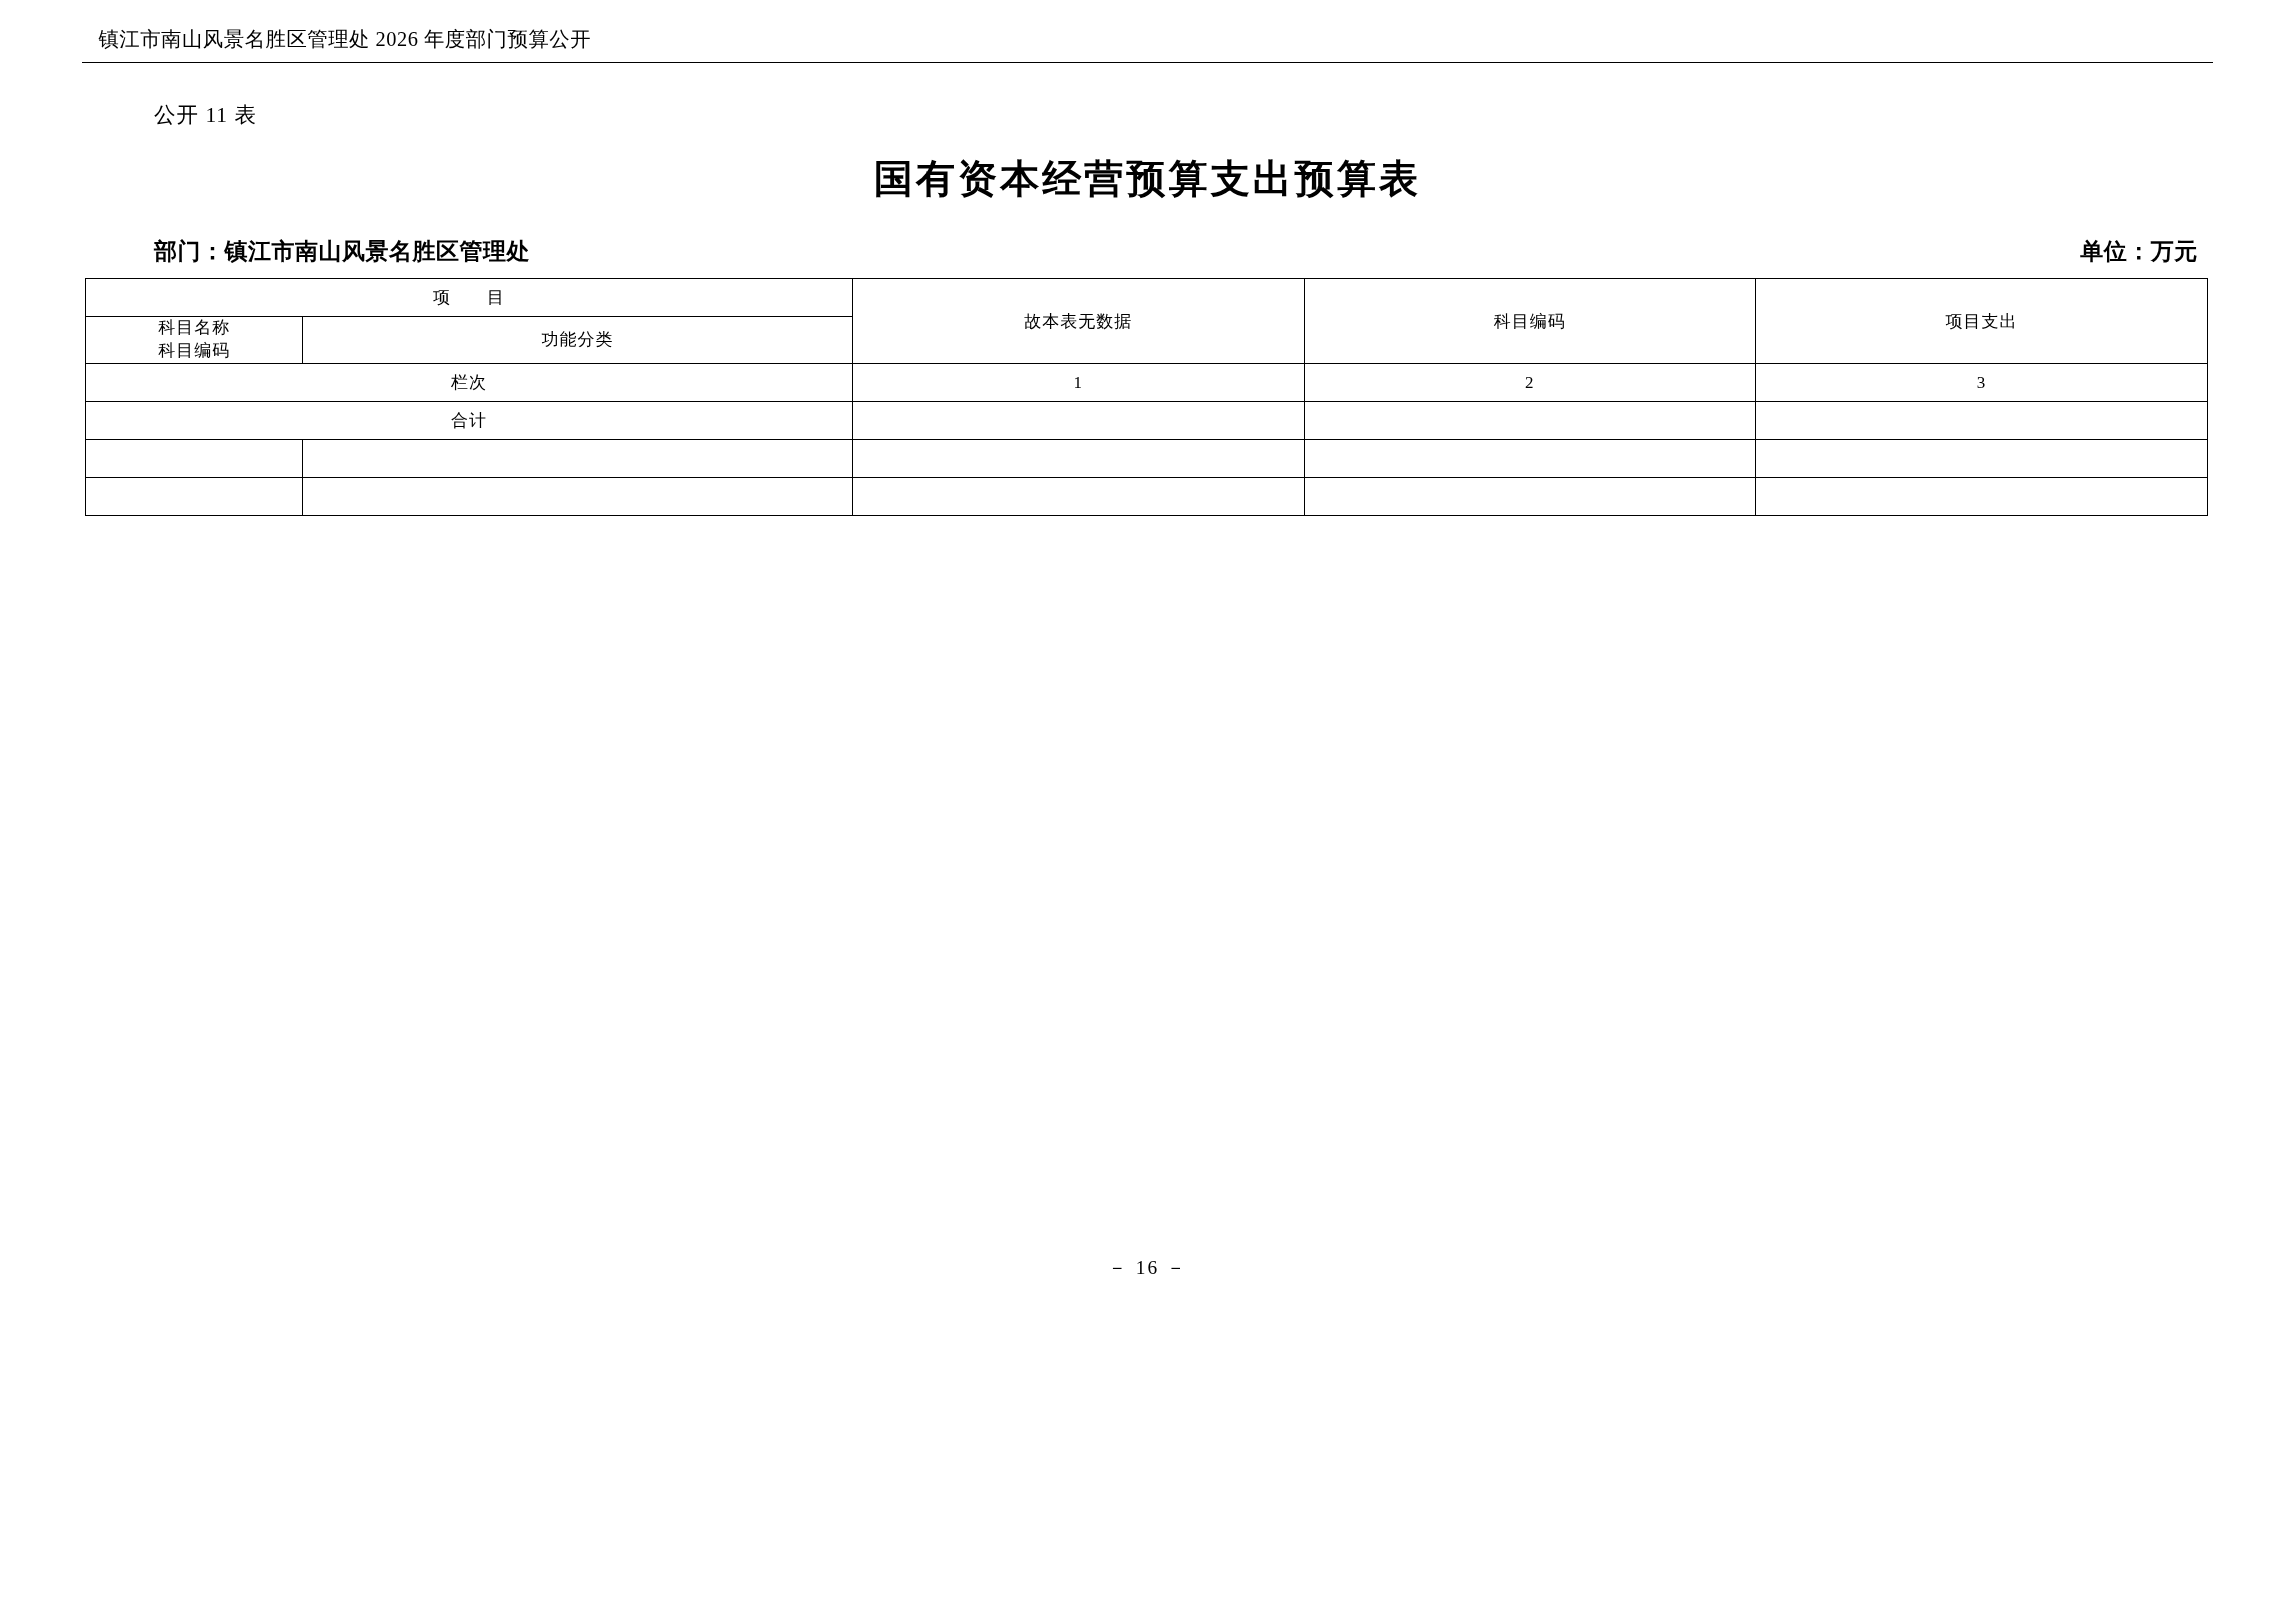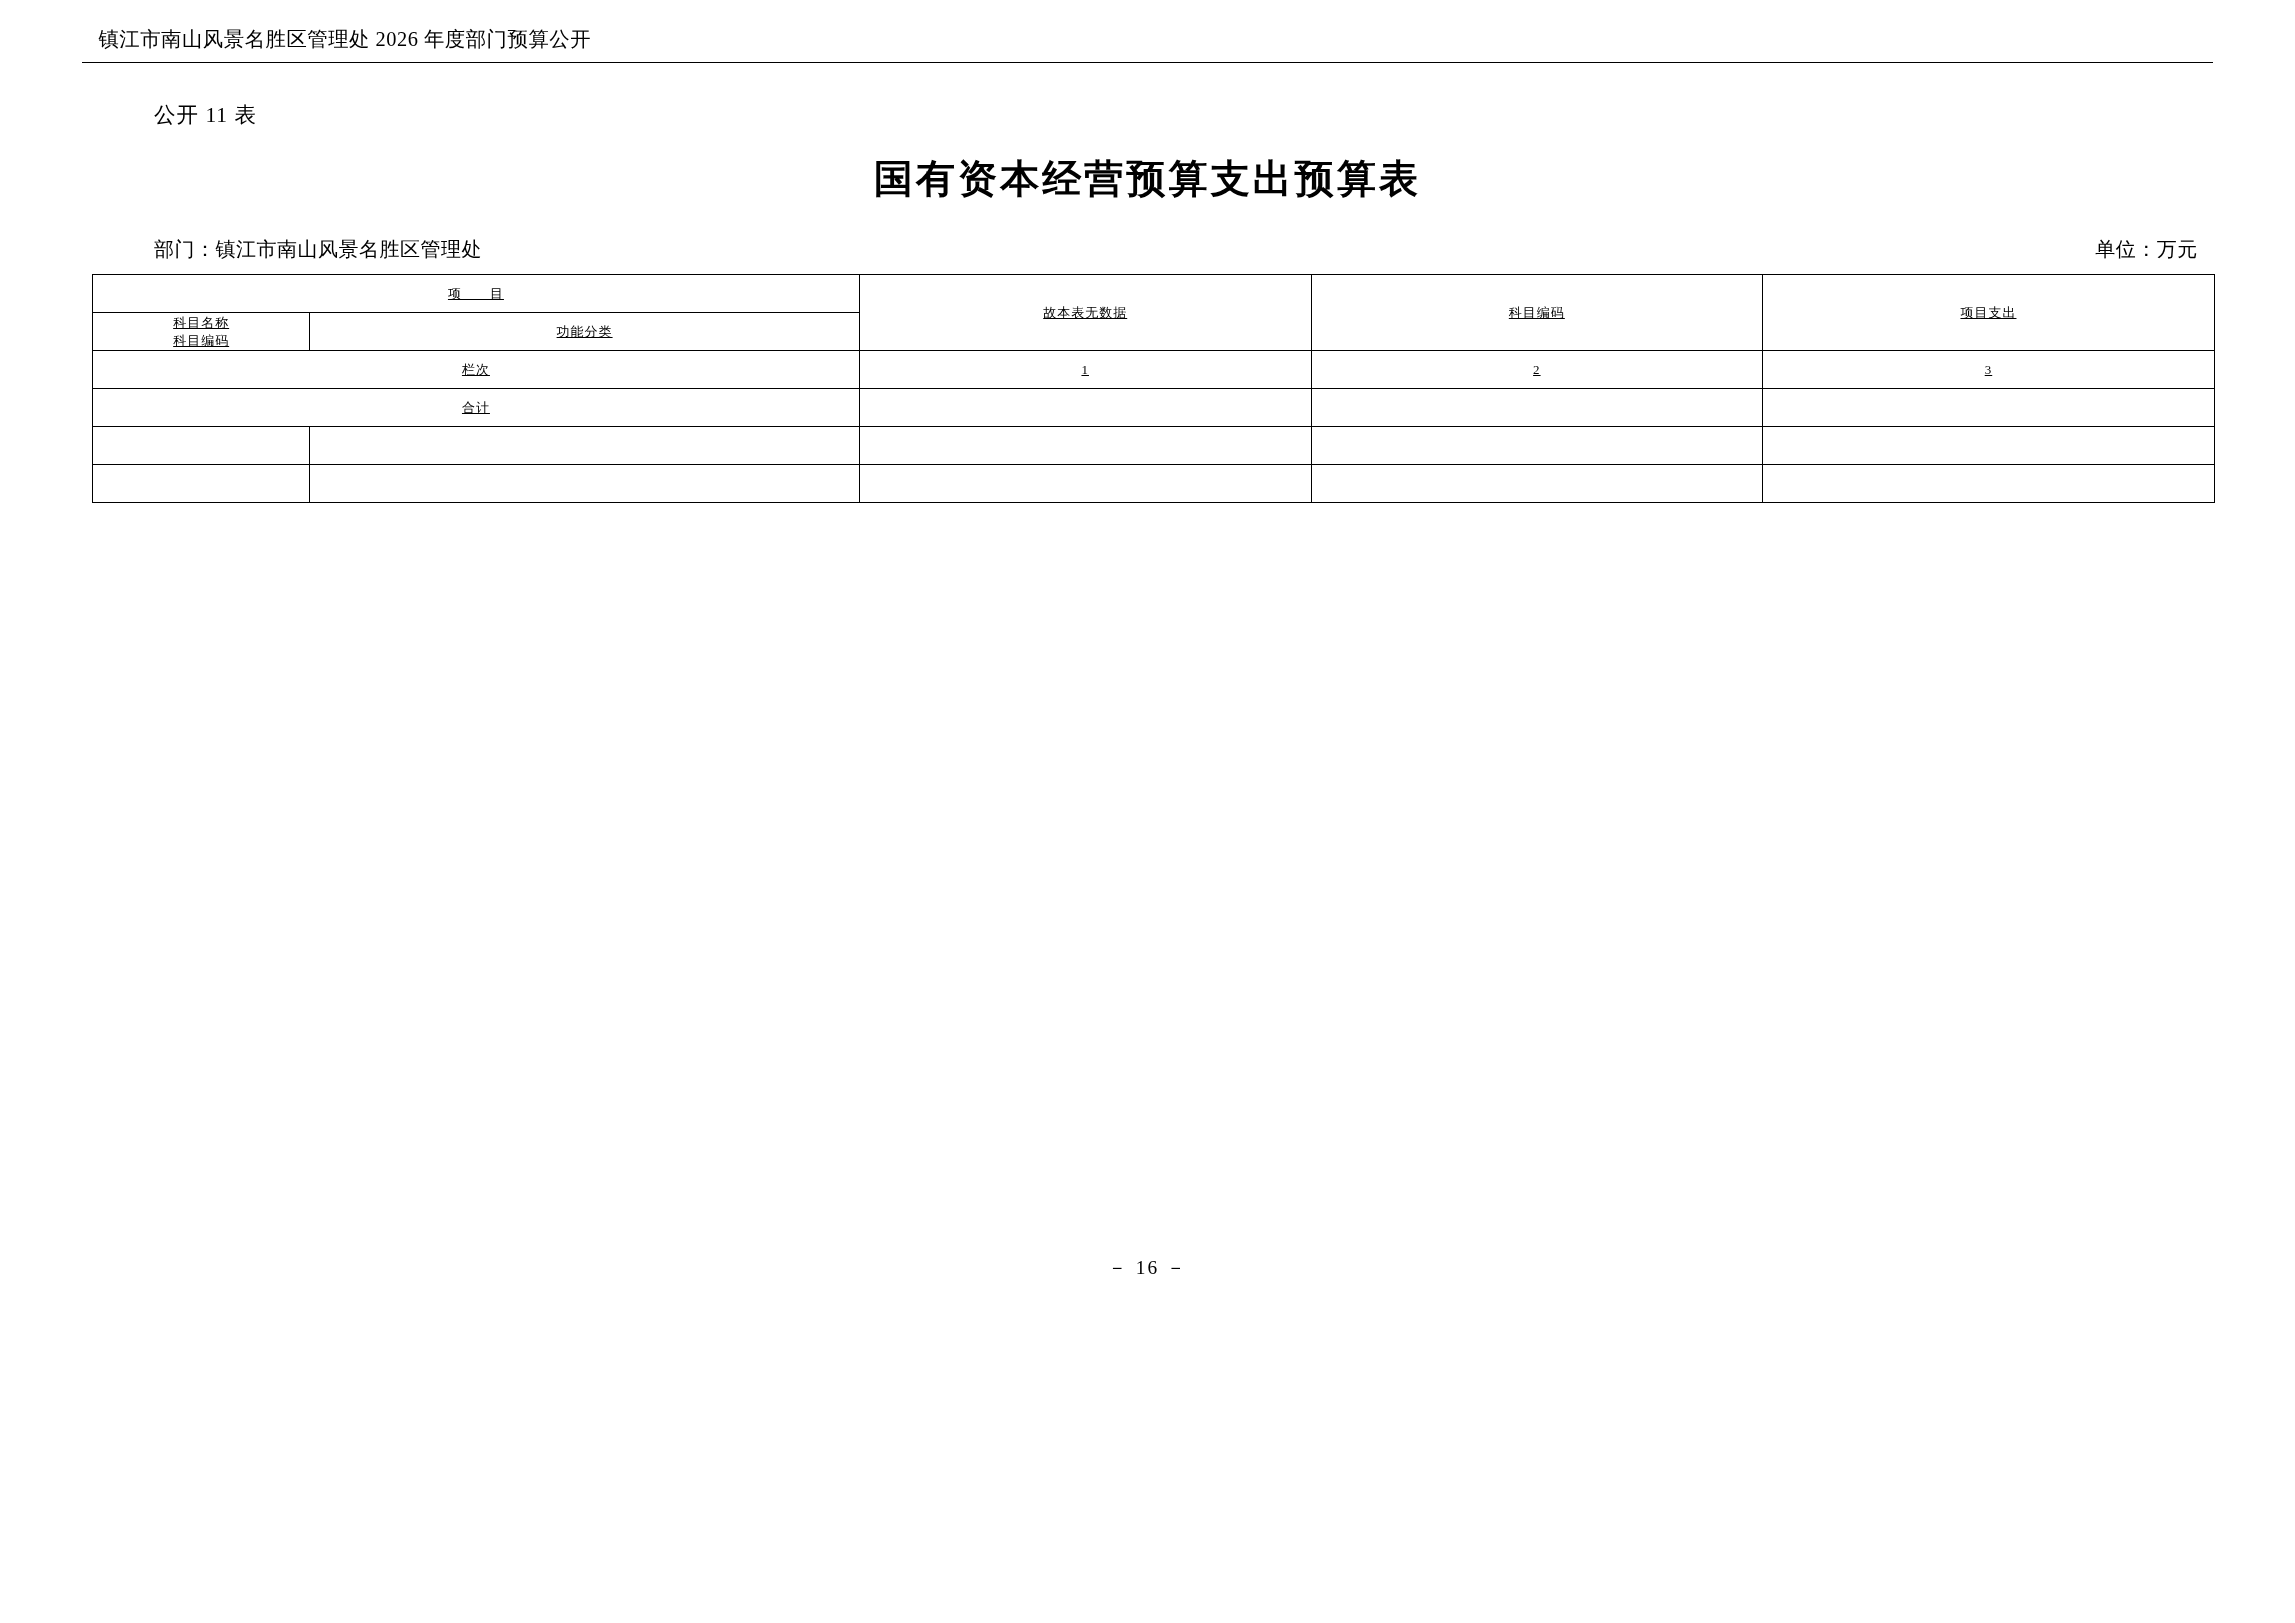--- a/index.html
+++ b/index.html
@@ -51,32 +51,32 @@
     letter-spacing: 3.1px;
     font-family: "Liberation Serif", "DejaVu Serif", serif;
   }
   
   .meta-row {
     margin-top: 30px;
     display: flex;
     justify-content: space-between;
     align-items: flex-end;
     padding: 0 15.3px 0 72px;
-    font-size: 20px;
+    font-size: 23px;
     letter-spacing: 0.5px;
+    font-weight: bold;
   }
   
   table.budget {
     margin-top: 11.2px;
     width: calc(100% - 8.2px);
-    margin-left: 10px;
+    margin-left: 3px;
     border-collapse: collapse;
     table-layout: fixed;
-    font-size: 13px;
-    text-decoration: underline;
+    font-size: 17px;
   }
   table.budget td {
     border: 1.5px solid #000;
     text-align: center;
     vertical-align: middle;
     padding: 0;
     height: 37px;
     letter-spacing: 1px;
   }
   .c-code  { width: 204px; }

